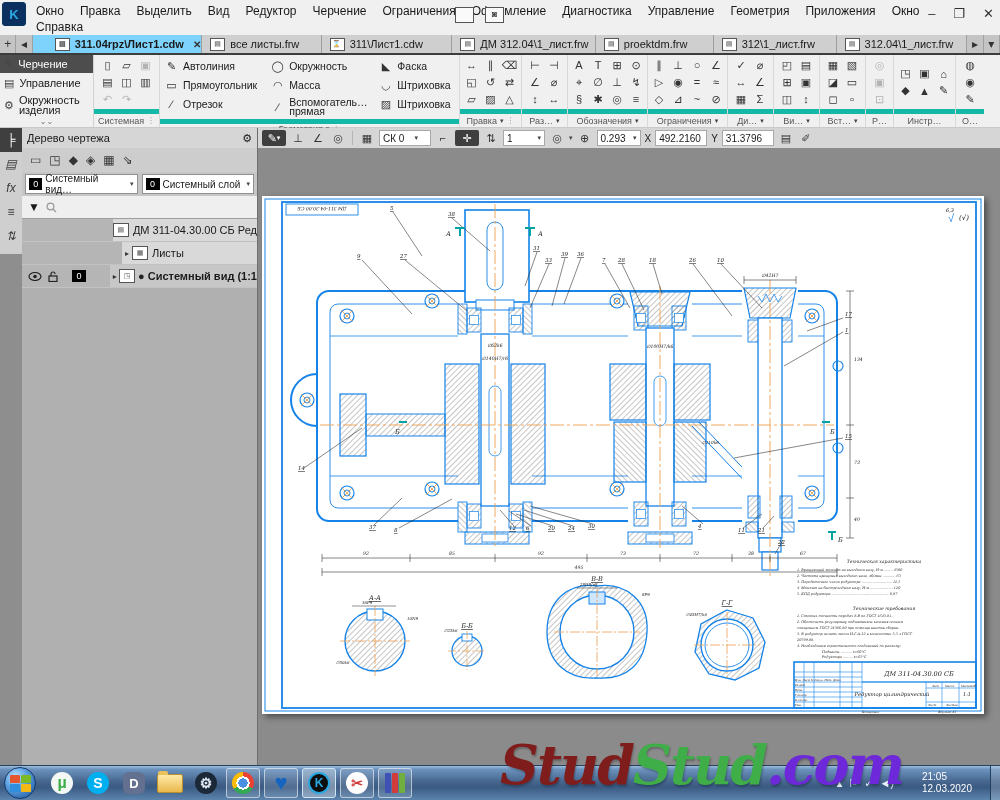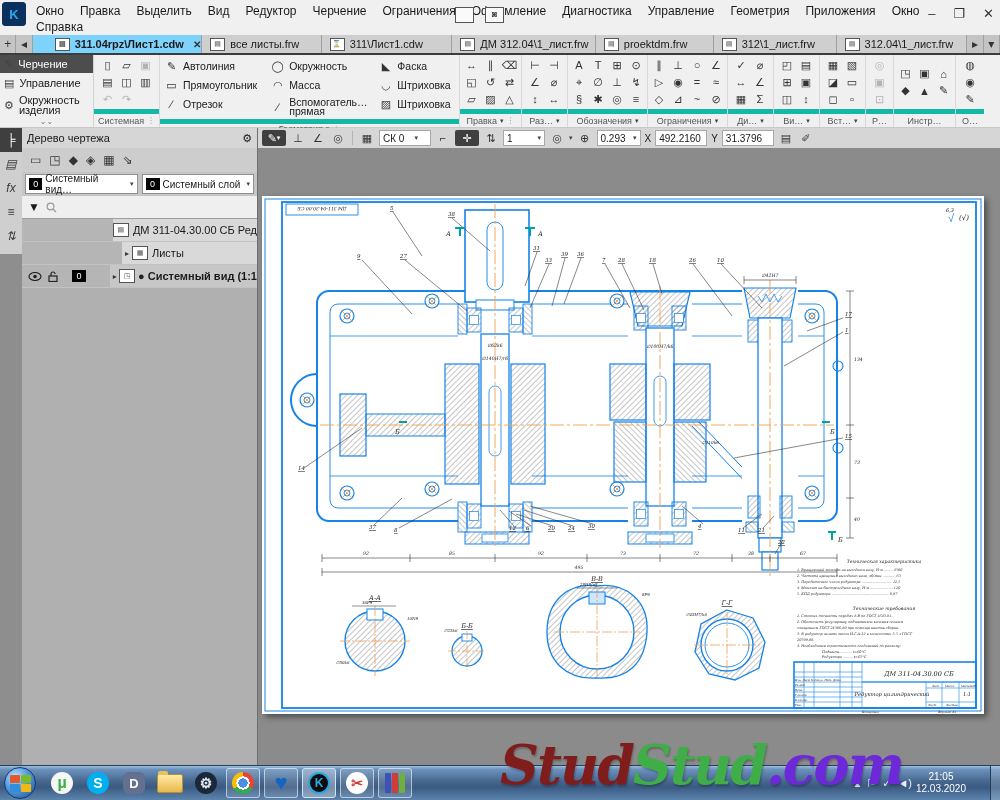--- a/index.html
+++ b/index.html
@@ -80,21 +80,21 @@
   .orb b{border-radius:1px;}
   .tbico{width:32px;height:28px;display:flex;align-items:center;justify-content:center;margin:0 2px;border-radius:3px;}
   .tbico.framed{border:1px solid rgba(255,255,255,.55);background:rgba(255,255,255,.12);}
   .tbico.pressed{border:1px solid #cfe4f5;background:rgba(255,255,255,.32);}
   .cico{width:22px;height:22px;border-radius:50%;display:flex;align-items:center;justify-content:center;font-weight:bold;}
   .folder{width:24px;height:17px;background:linear-gradient(#ffe9a8,#e8b84b);border-radius:2px;position:relative;border:1px solid #b98f2f;}
   .folder:before{content:"";position:absolute;left:0;top:-4px;width:10px;height:4px;background:#e8c15a;border-radius:2px 2px 0 0;}
   .winrar{display:flex;gap:1px;}
   .winrar i{width:6px;height:20px;border-radius:1px;}
   .tray{margin-left:auto;display:flex;align-items:center;gap:6px;color:#e8f0fa;font-size:11px;padding-right:4px;}
-  .clock{text-align:center;color:#fff;font-size:10px;line-height:12px;padding-right:24px;}
+  .clock{text-align:left;color:#fff;font-size:10px;line-height:12px;padding-right:18px;margin-left:24px;}
   .desksliver{width:9px;height:35px;background:rgba(255,255,255,.18);border-left:1px solid #243f5e;}
   
   .watermark{position:absolute;left:500px;top:733px;font-family:"DejaVu Serif",serif;font-style:italic;font-weight:bold;
     font-size:54px;letter-spacing:-2px;z-index:50;text-shadow:1px 2px 2px rgba(0,0,0,.25);white-space:nowrap;pointer-events:none;}
   .wm1{color:#7f1d1d;}.wm2{color:#3fae49;}.wm3{color:#6d28d9;margin-top:20px;}
   
   .dt{font-family:"DejaVu Serif",serif;font-style:italic;fill:#1a1a1a;}
   .ldr{text-decoration:underline;}
 </style>
 </head>

